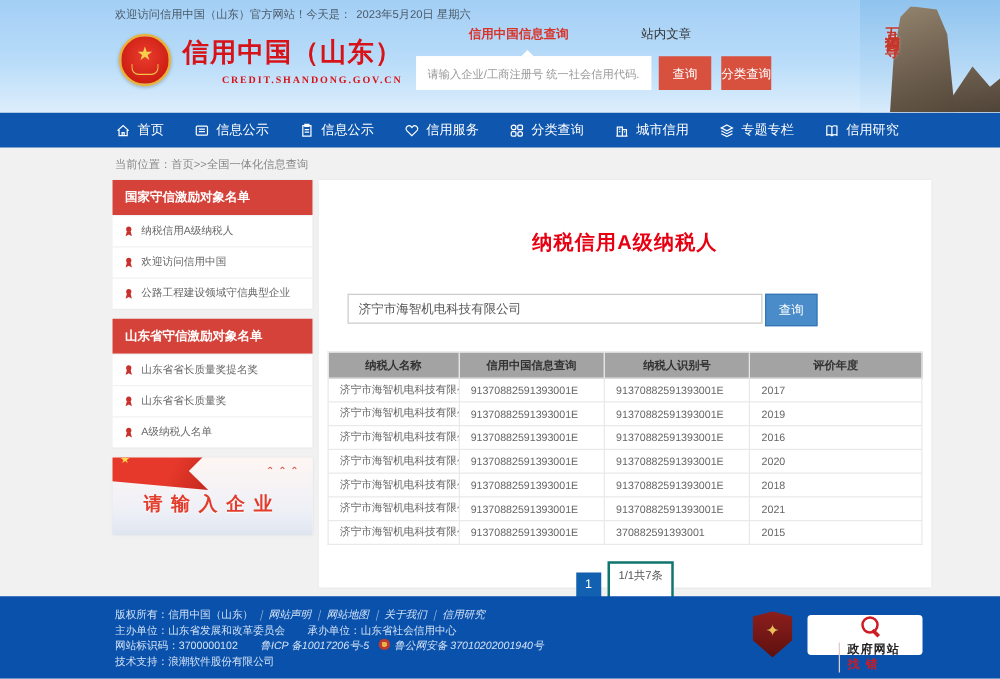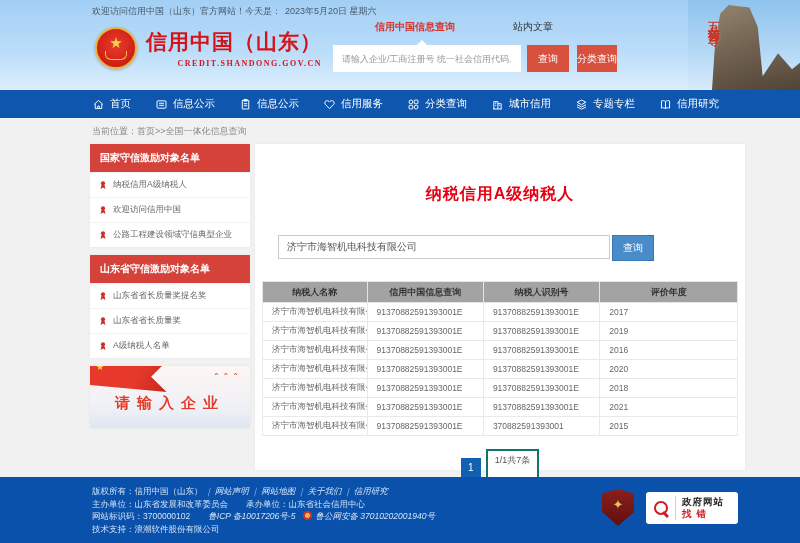--- a/index.html
+++ b/index.html
@@ -75,21 +75,21 @@
   
   .footer { position:absolute; left:0; right:0; bottom:0; height:66px; background:#0a51ab; color:#d2e2f6; font-size:8.5px; }
   .footer-left { position:absolute; left:92px; top:8px; line-height:12.5px; }
   .footer a { color:#d2e2f6; text-decoration:none; cursor:pointer;font-style:italic; }
   .sep::before { content:"｜"; margin:0 2px; color:#9dbce4; }
   .gap { display:inline-block; width:18px; }
   .police-icon { display:inline-block; width:9px; height:9px; border-radius:50%; background:radial-gradient(circle,#e8b24a 35%,#c23a2b 36%); vertical-align:-1px; margin:0 3px 0 8px; }
   .footer-badges { position:absolute; right:62px; top:12px; display:flex; align-items:center; gap:12px; }
   .shield-badge { width:32px; height:37px; background:linear-gradient(180deg,#8c1f1d,#5e100f); clip-path:polygon(50% 0,100% 12%,100% 62%,50% 100%,0 62%,0 12%); position:relative; }
   .shield-badge::after { content:"✦"; position:absolute; left:0; right:0; top:8px; text-align:center; color:#e8c05a; font-size:13px; }
-  .find-error { width:92px; height:32px; background:#fff; border-radius:3px; display:flex; align-items:center; padding-left:7px; gap:6px; cursor:pointer; }
+  .find-error { width:92px; height:32px; background:#fff; border-radius:3px; display:flex; align-items:center; padding-left:7px; gap:6px; cursor:pointer;flex-direction:column; }
   .magnifier { width:16px; height:16px; position:relative; flex:none; }
   .magnifier::before { content:""; position:absolute; left:1px; top:1px; width:10px; height:10px; border:2.5px solid #cf1b22; border-radius:50%; }
   .magnifier::after { content:""; position:absolute; right:0; bottom:0; width:7px; height:3px; background:#cf1b22; transform:rotate(45deg); }
   .fe-text { border-left:1px solid #e0c9c9; padding-left:6px; line-height:12px; }
   .fe-top { color:#222; font-weight:bold; font-size:9.5px; letter-spacing:1px; }
   .fe-bottom { color:#cf1b22; font-weight:bold; font-size:9.5px; letter-spacing:5px; }
 </style>
 </head>
 <body>
 

